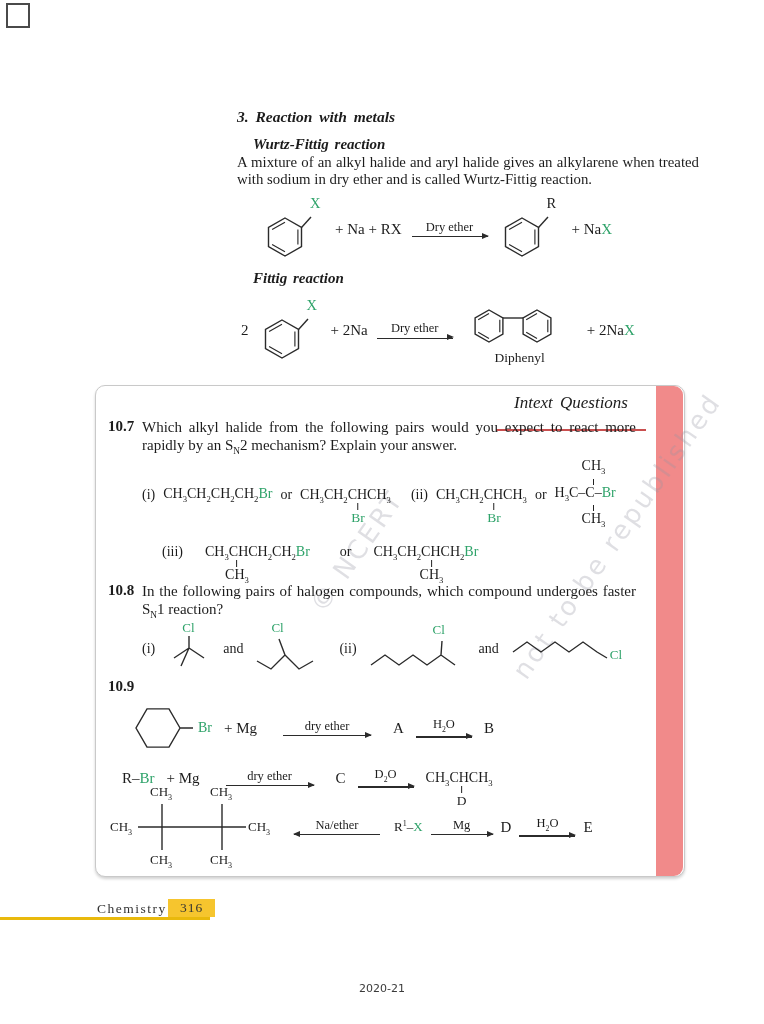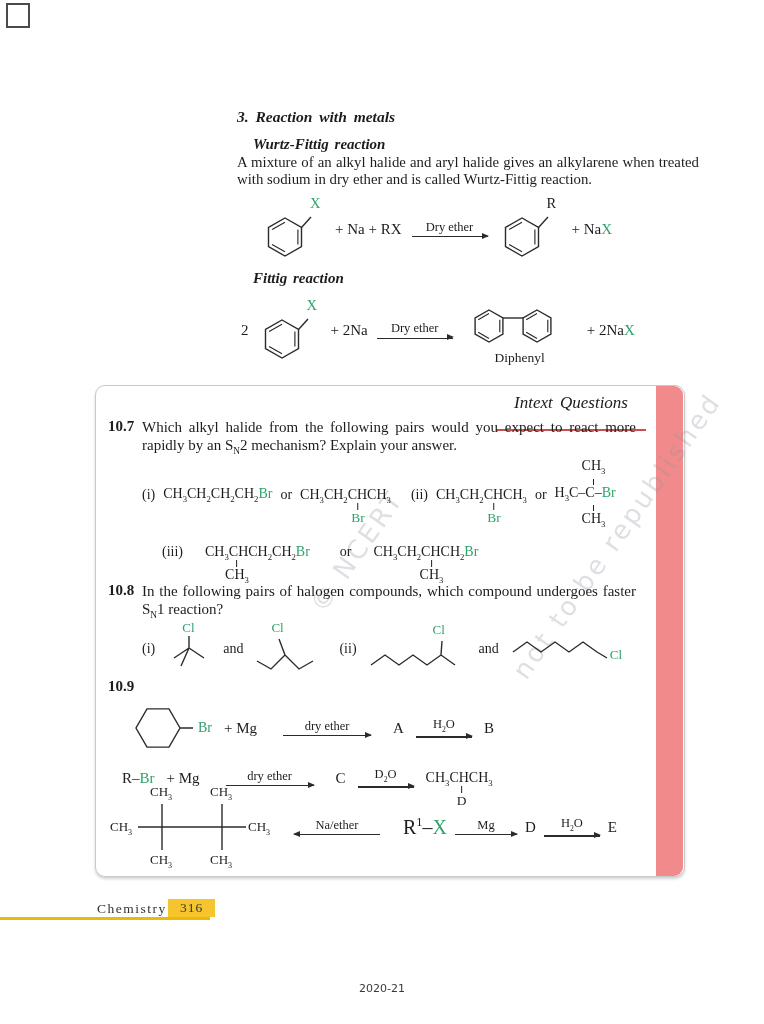--- a/index.html
+++ b/index.html
@@ -299,21 +299,21 @@
         <span class="lab fml" style="left:40px;top:0;"><span>CH</span><sub>3</sub></span>
         <span class="lab fml" style="left:40px;top:68px;"><span>CH</span><sub>3</sub></span>
         <span class="lab fml" style="left:138px;top:35px;"><span>CH</span><sub>3</sub></span>
         <span class="lab fml" style="left:100px;top:0;"><span>CH</span><sub>3</sub></span>
         <span class="lab fml" style="left:100px;top:68px;"><span>CH</span><sub>3</sub></span>
       </span>
       <span class="rarw" style="margin-left:8px;">
         <span class="rarw-label">Na/ether</span>
         <span class="shaft left" style="width:86px"></span>
       </span>
-      <span class="fml" style="font-size:20px;margin-left:15px;"><span>R</span><sup>1</sup><span>–</span><span class="grn">X</span></span>
+      <span class="fml" style="font-size:13px;margin-left:6px;"><span>R</span><sup>1</sup><span>–</span><span class="grn">X</span></span>
       <span class="rarw">
         <span class="rarw-label">Mg</span>
         <span class="shaft right" style="width:62px"></span>
       </span>
       <span class="rxn-txt">D</span>
       <span class="rarw">
         <span class="rarw-label fml" style="font-size:12.5px;"><span>H</span><sub>2</sub><span>O</span></span>
         <span class="shaft right" style="width:56px"></span>
       </span>
       <span class="rxn-txt">E</span>

